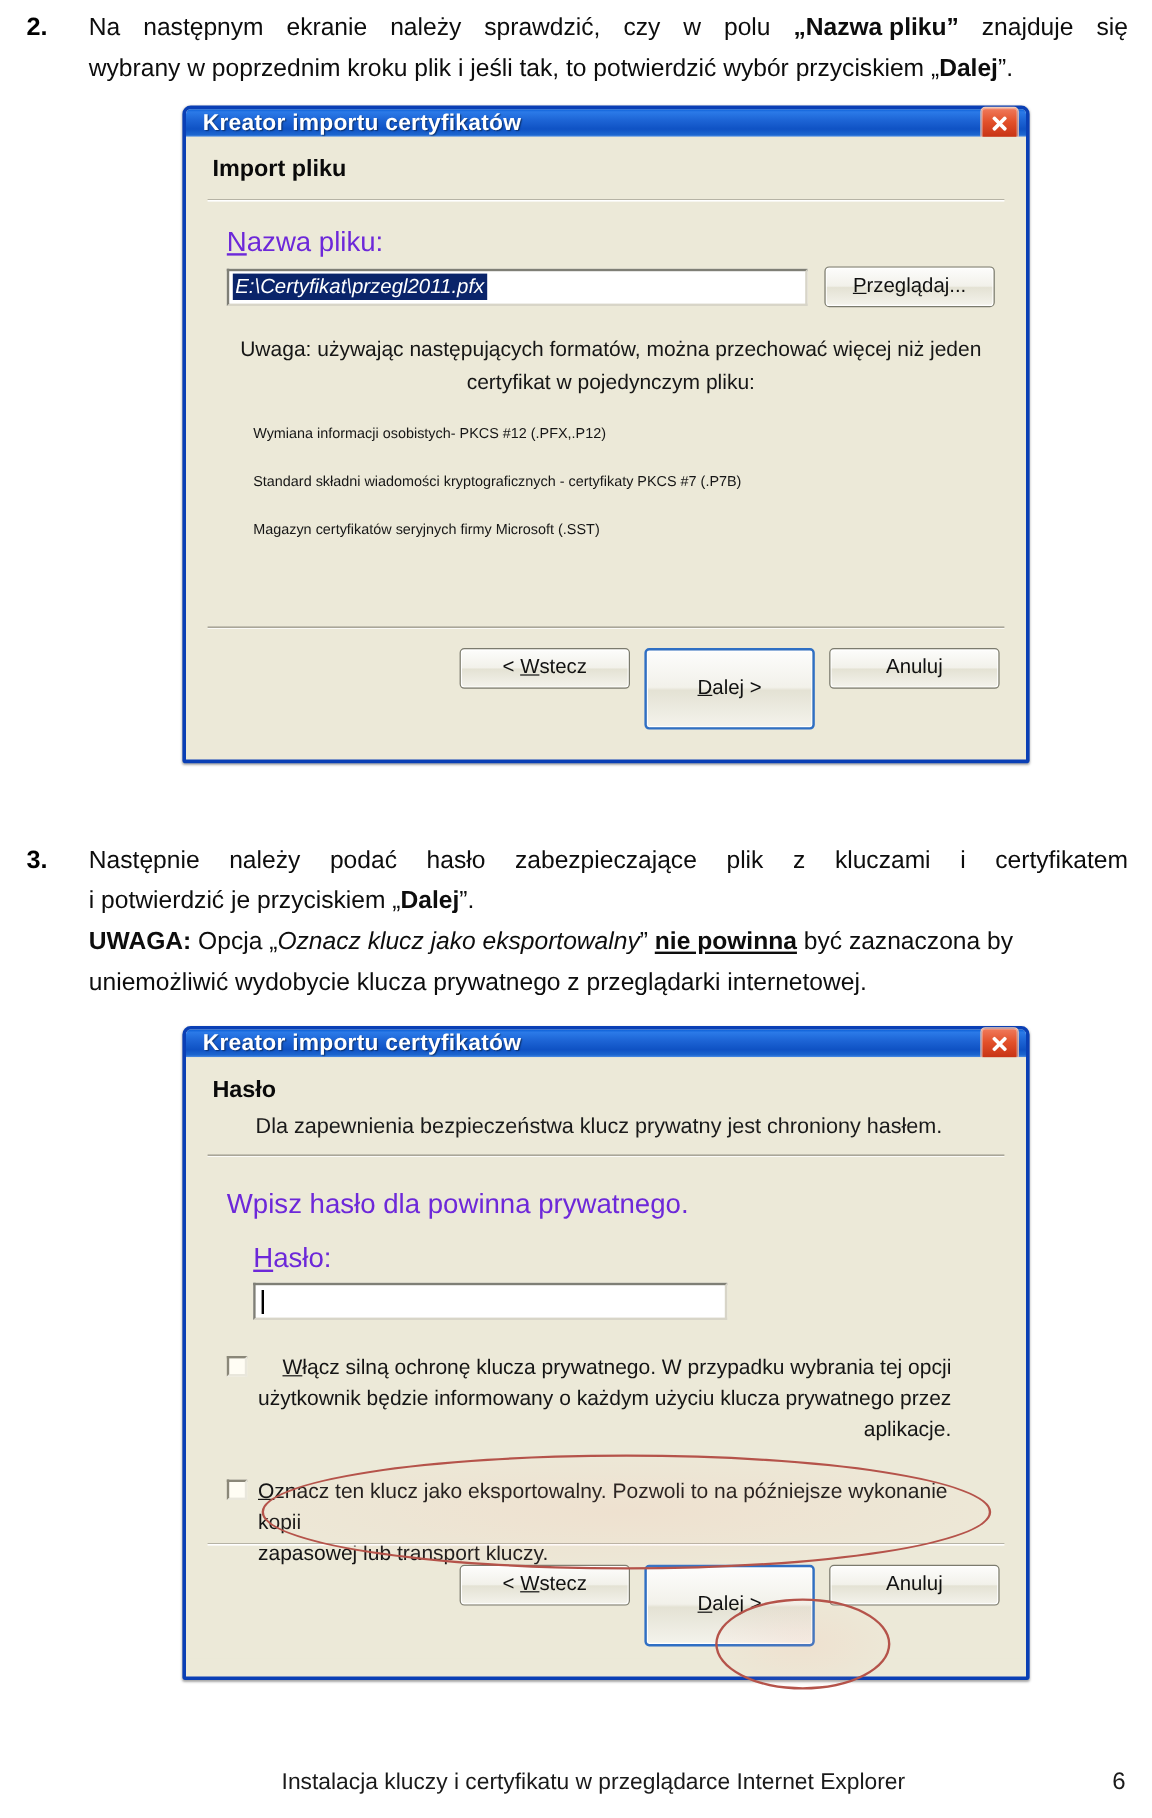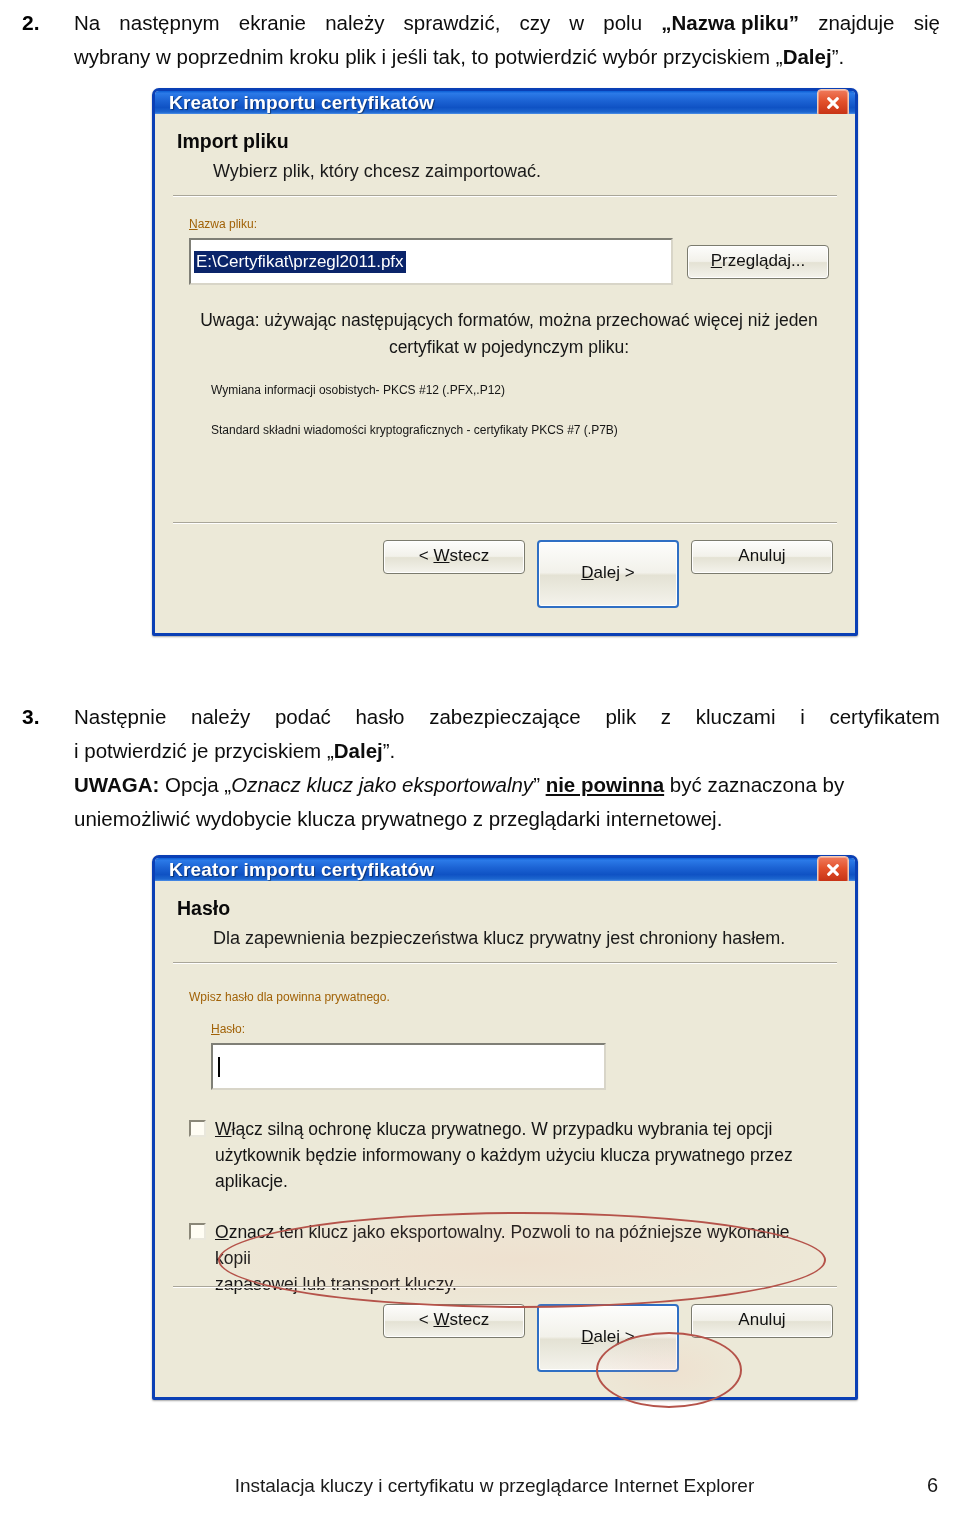--- a/index.html
+++ b/index.html
@@ -126,38 +126,39 @@
   }
   .xp-sep {
     height: 2px;
     margin: 13px 18px 0 18px;
     background: linear-gradient(to bottom, #a9a699 0%, #a9a699 50%, #ffffff 50%, #ffffff 100%);
   }
 
   .xp-content { padding: 20px 26px 0 34px; position: relative; }
 
   .field-label {
-    font-size: 12px;
-    color: #a16207;
+    font-size: 23px;
+    color: #6d28d9;
     margin-bottom: 7px;
   }
   .uline { text-decoration: underline; }
 
   .field-row { display: flex; align-items: center; gap: 14px; }
   .xp-textbox {
     flex: 1;
-    height: 47px;
+    height: 31px;
     background: #ffffff;
     border: 2px solid;
     border-color: #7f7f76 #d8d5c8 #d8d5c8 #7f7f76;
     display: flex;
     align-items: center;
     padding: 0 3px;
     box-sizing: border-box;
     font-size: 17px;
+    font-style: italic;
   }
   .sel-text {
     background: #0a246a;
     color: #ffffff;
     padding: 1px 2px;
     font-size: 17px;
     white-space: nowrap;
   }
   .caret {
     display: inline-block;
@@ -272,21 +273,20 @@
 
   <div class="xp-titlebar">
     <div class="xp-title-text">Kreator importu certyfikatów</div>
     <div class="xp-close"></div>
   </div>
 
   <div class="xp-body">
 
     <div class="xp-header-zone">
       <div class="xp-head-title">Import pliku</div>
-      <div class="xp-head-sub">Wybierz plik, który chcesz zaimportować.</div>
     </div>
     <div class="xp-sep"></div>
 
     <div class="xp-content">
 
       <div class="field-label"><span class="uline">N</span><span>azwa pliku:</span></div>
 
       <div class="field-row">
         <div class="xp-textbox">
           <span class="sel-text">E:\Certyfikat\przegl2011.pfx</span>
@@ -295,20 +295,21 @@
       </div>
 
       <div class="note-block">
         <div>Uwaga: używając następujących formatów, można przechować więcej niż jeden</div>
         <div>certyfikat w pojedynczym pliku:</div>
       </div>
 
       <div class="note-list">
         <div class="note-item">Wymiana informacji osobistych- PKCS #12 (.PFX,.P12)</div>
         <div class="note-item">Standard składni wiadomości kryptograficznych - certyfikaty PKCS #7 (.P7B)</div>
+        <div class="note-item">Magazyn certyfikatów seryjnych firmy Microsoft (.SST)</div>
       </div>
 
     </div>
 
     <div class="xp-footer">
       <div class="xp-footer-sep"></div>
       <div class="xp-footer-btns">
         <div class="xp-button"><span>&lt; </span><span class="uline">W</span><span>stecz</span></div>
         <div class="xp-button default"><span class="uline">D</span><span>alej &gt;</span></div>
         <div class="xp-button">Anuluj</div>
@@ -359,21 +360,21 @@
       <div class="field-label" style="margin-bottom:18px;">Wpisz hasło dla powinna prywatnego.</div>
 
       <div style="margin-left:22px;">
         <div class="field-label"><span class="uline">H</span><span>asło:</span></div>
         <div class="xp-textbox" style="width:395px;flex:0 0 auto;">
           <span class="caret"></span>
           <span></span>
         </div>
       </div>
 
-      <div class="cbx-row" style="margin-top:26px;">
+      <div class="cbx-row" style="margin-top:26px;text-align:right;">
         <div class="xp-checkbox"></div>
         <div class="cbx-text">
           <span><span class="uline">W</span><span>łącz silną ochronę klucza prywatnego. W przypadku wybrania tej opcji</span></span><br>
           <span>użytkownik będzie informowany o każdym użyciu klucza prywatnego przez</span><br>
           <span>aplikacje.</span>
         </div>
       </div>
 
       <div class="cbx-row" style="margin-top:25px;">
         <div class="xp-checkbox"></div>

